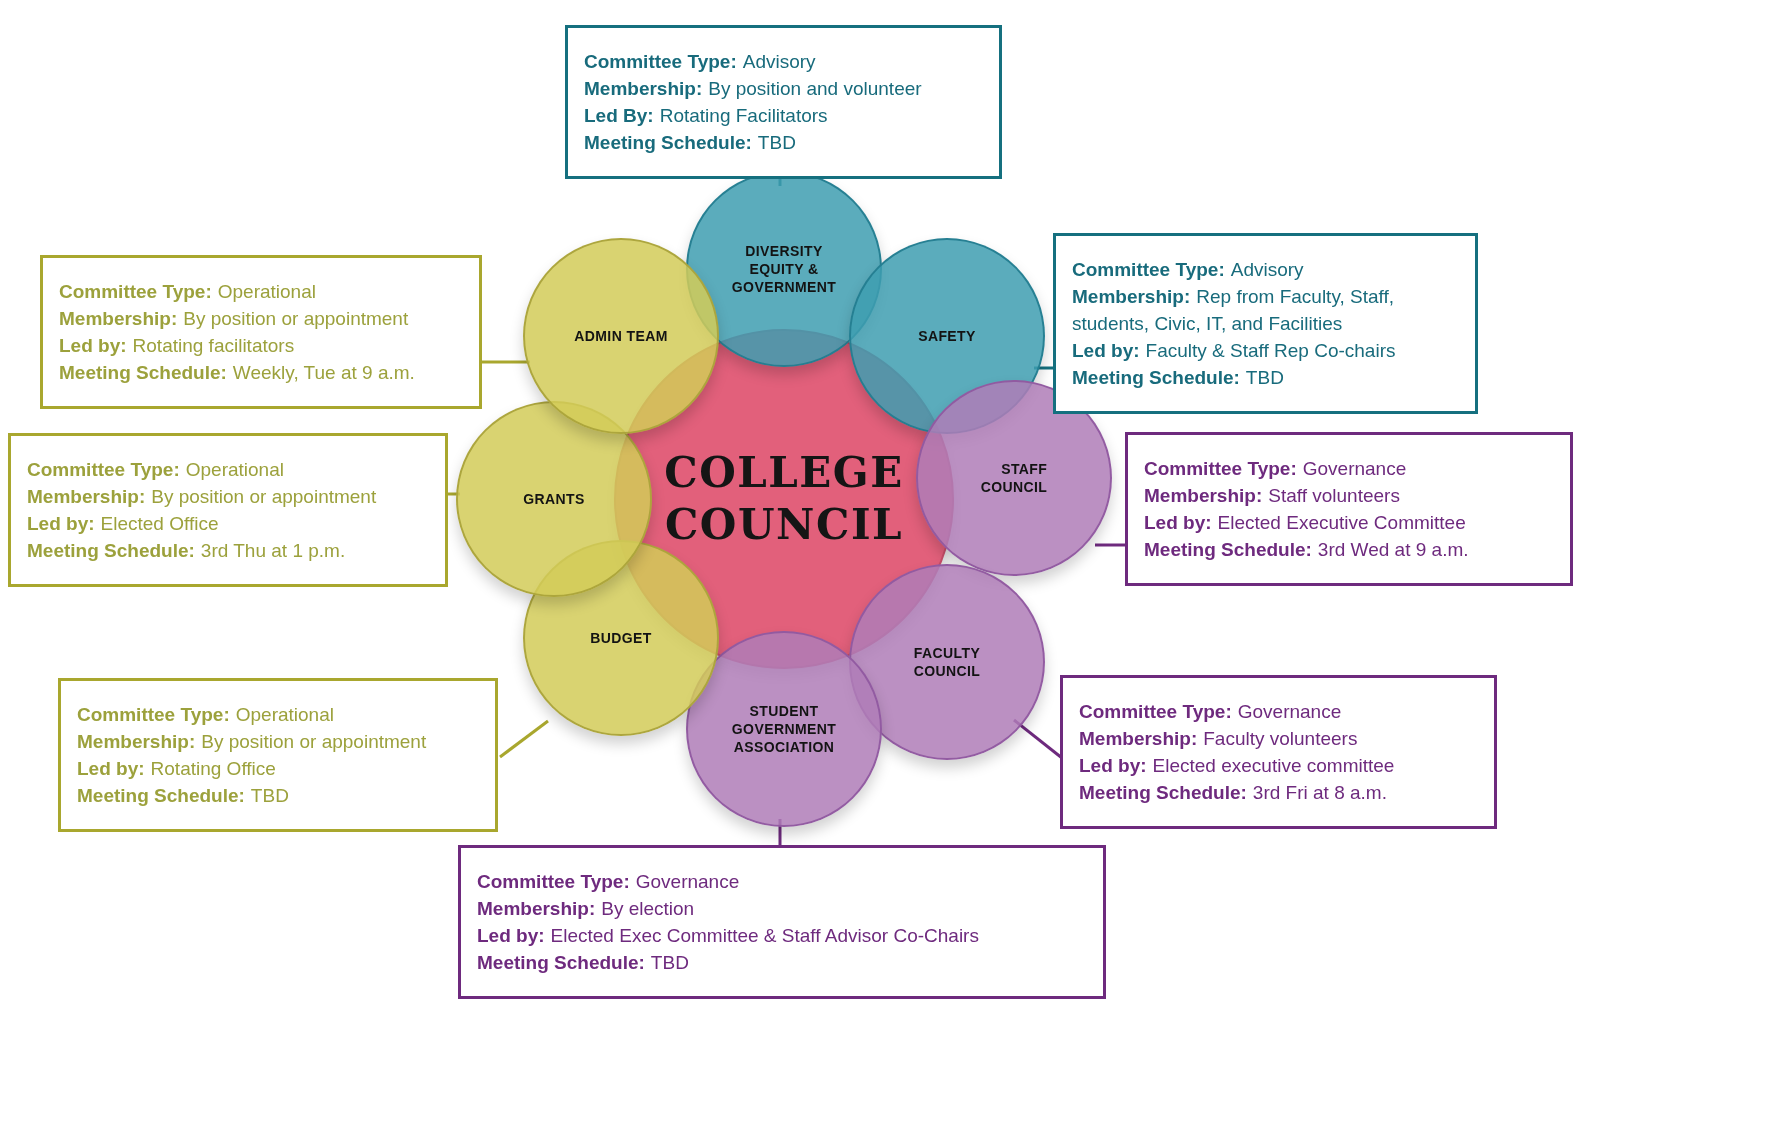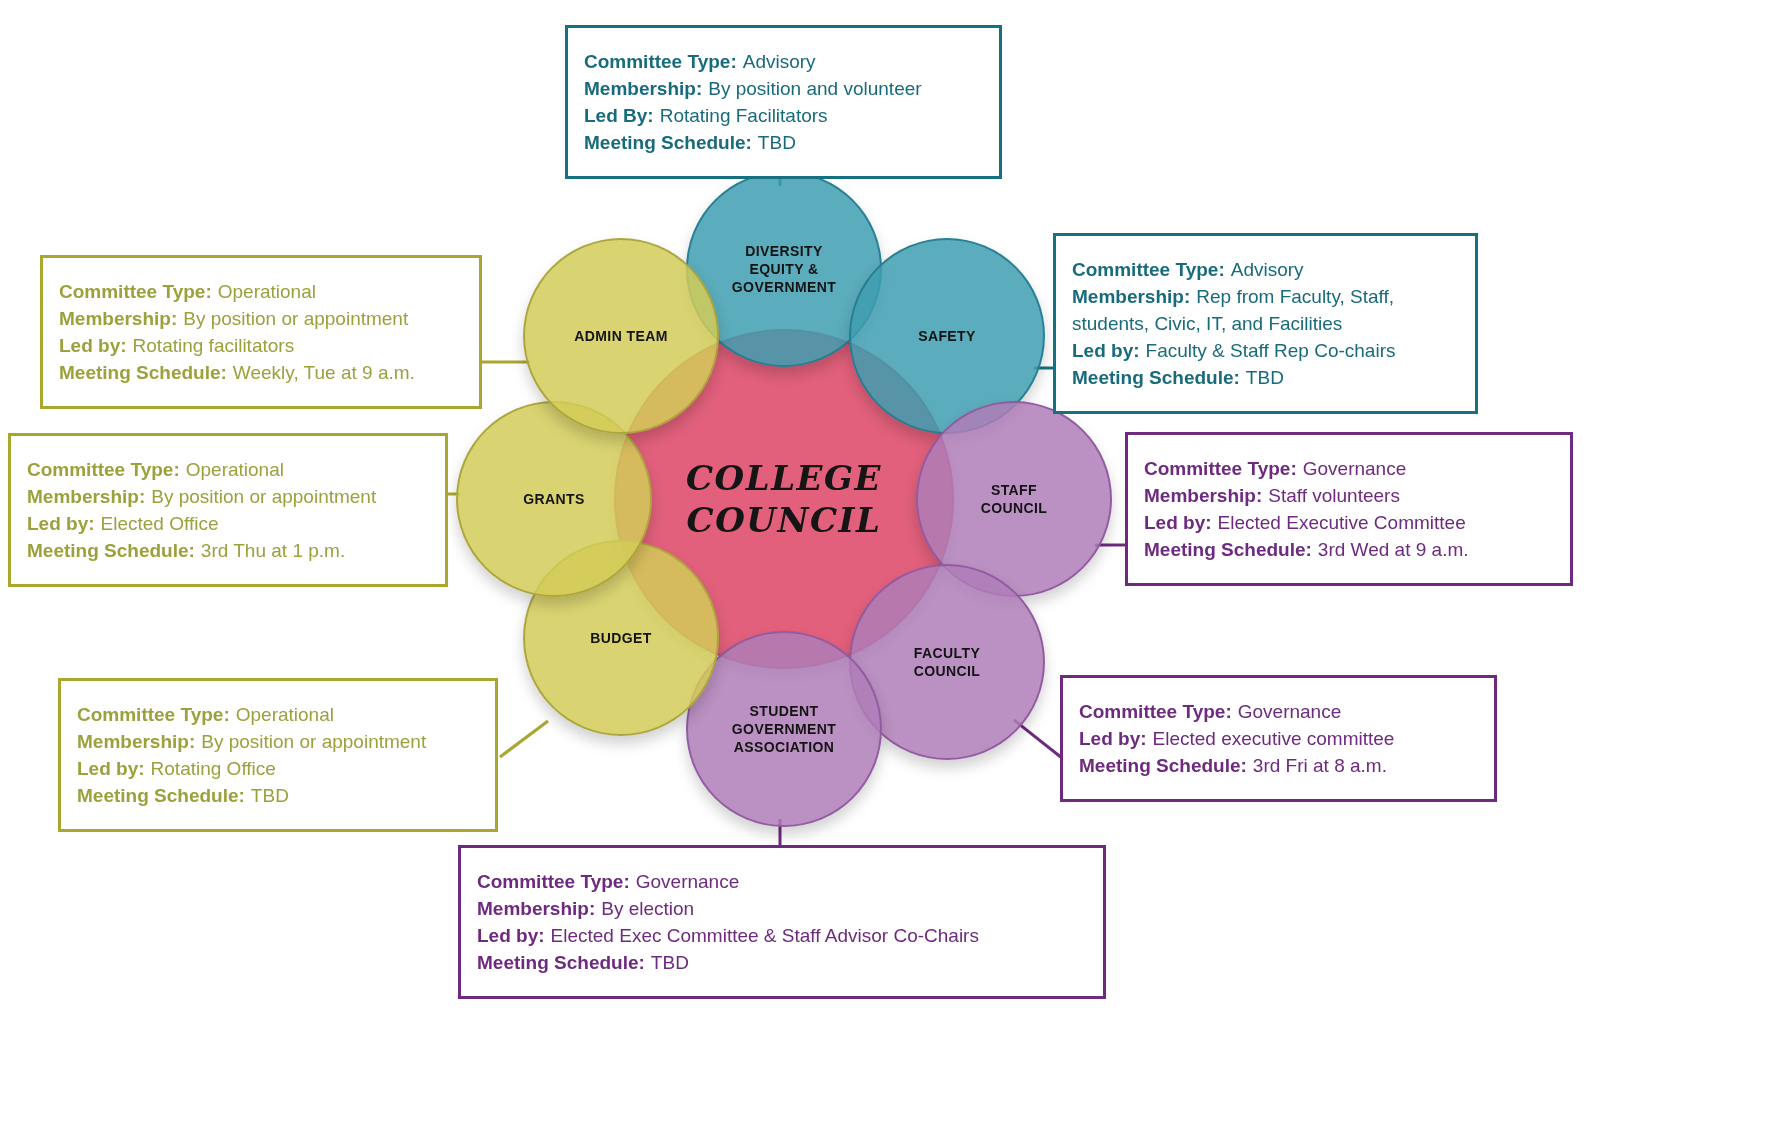--- a/index.html
+++ b/index.html
@@ -14,27 +14,27 @@
     position:absolute;border-radius:50%;display:flex;align-items:center;justify-content:center;
     text-align:center;box-shadow:0 8px 14px rgba(0,0,0,0.18);
   }
   .sat{width:192px;height:192px;z-index:2;border:2px solid transparent;}
   .hub{width:336px;height:336px;left:614px;top:329px;z-index:1;border:2px solid transparent;}
   .sat-label{
     font-weight:700;font-size:14px;line-height:1.3;letter-spacing:0.4px;color:#131313;
   }
   .sat-label span{display:block;}
   .hub-label{
-    font-family:"DejaVu Serif",serif;font-weight:700;font-size:34px;line-height:1.25;
-    letter-spacing:1.5px;color:#151515;font-style:italic;
+    font-family:"DejaVu Serif",serif;font-weight:700;font-size:42px;line-height:1.25;
+    letter-spacing:1.5px;color:#151515;
   }
   .hub-label span{display:block;}
   .c-dei{left:686px;top:171px;}
   .c-safety{left:849px;top:238px;}
-  .c-staff{left:916px;top:401px;}
+  .c-staff{left:916px;top:380px;text-align:right;}
   .c-faculty{left:849px;top:564px;}
   .c-sga{left:686px;top:631px;}
   .c-budget{left:523px;top:540px;}
   .c-grants{left:456px;top:401px;}
   .c-admin{left:523px;top:238px;}
   
   .info-box{
     position:absolute;background:#fff;border:3px solid;box-sizing:border-box;
     padding:20px 16px;font-size:19px;line-height:27px;z-index:3;
   }
@@ -141,20 +141,21 @@
 
   <div class="info-box b-staff" style="border-color: rgb(110, 42, 126); color: rgb(110, 42, 126);">
     <div><span class="lbl">Committee Type:</span><span>Governance</span></div>
     <div><span class="lbl">Membership:</span><span>Staff volunteers</span></div>
     <div><span class="lbl">Led by:</span><span>Elected Executive Committee</span></div>
     <div><span class="lbl">Meeting Schedule:</span><span>3rd Wed at 9 a.m.</span></div>
   </div>
 
   <div class="info-box b-faculty" style="border-color: rgb(110, 42, 126); color: rgb(110, 42, 126);">
     <div><span class="lbl">Committee Type:</span><span>Governance</span></div>
+    <div><span class="lbl">Membership:</span><span>Faculty volunteers</span></div>
     <div><span class="lbl">Led by:</span><span>Elected executive committee</span></div>
     <div><span class="lbl">Meeting Schedule:</span><span>3rd Fri at 8 a.m.</span></div>
   </div>
 
   <div class="info-box b-sga" style="border-color: rgb(110, 42, 126); color: rgb(110, 42, 126);">
     <div><span class="lbl">Committee Type:</span><span>Governance</span></div>
     <div><span class="lbl">Membership:</span><span>By election</span></div>
     <div><span class="lbl">Led by:</span><span>Elected Exec Committee &amp; Staff Advisor Co-Chairs</span></div>
     <div><span class="lbl">Meeting Schedule:</span><span>TBD</span></div>
   </div>

